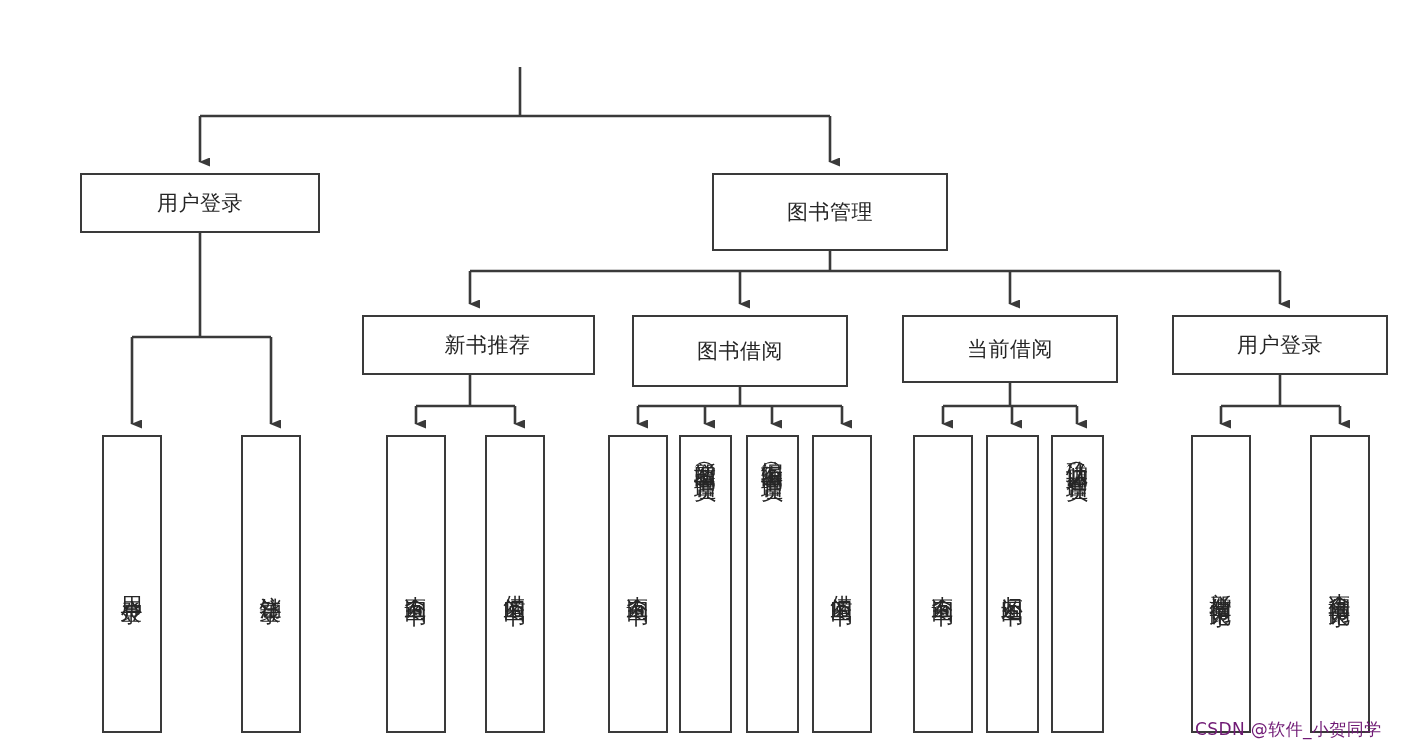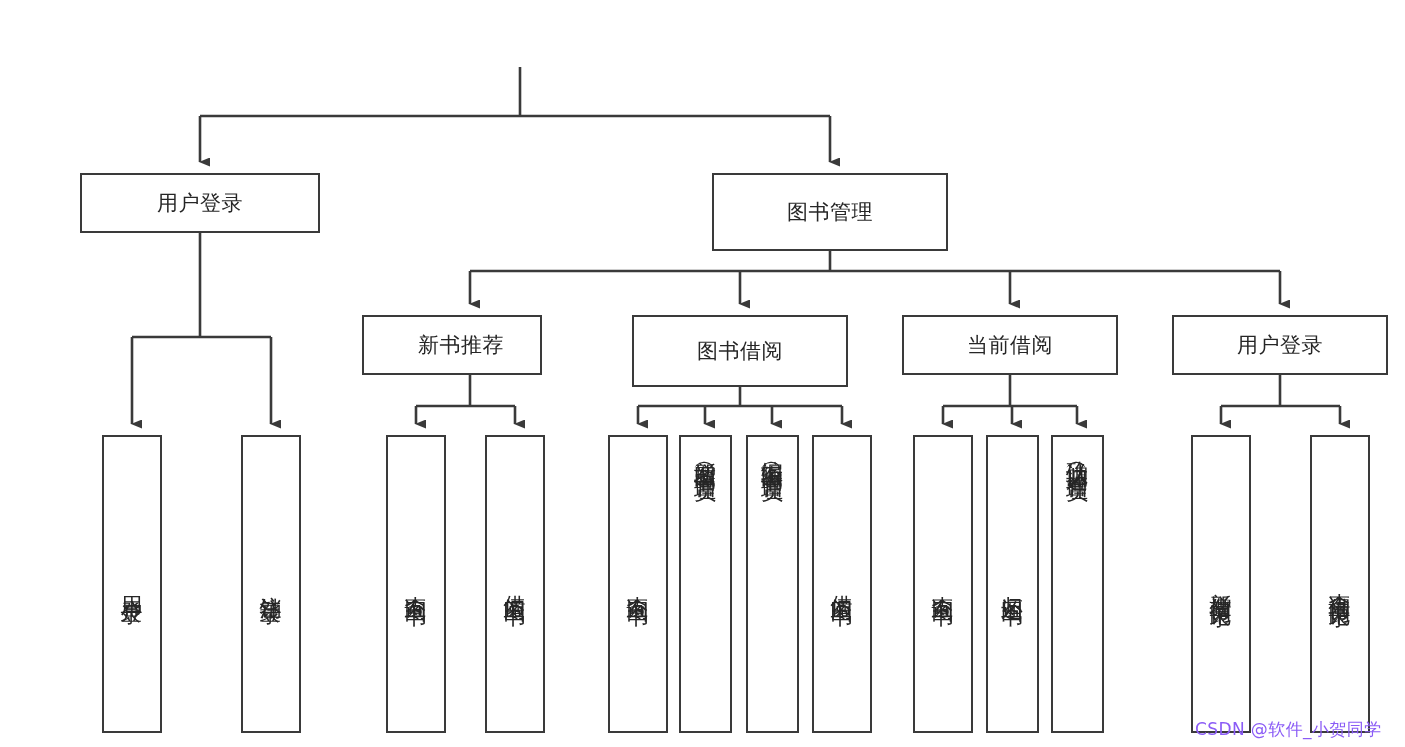--- a/index.html
+++ b/index.html
@@ -63,21 +63,21 @@
     font-size: 22px;
     line-height: 1.05;
     letter-spacing: 3px;
     white-space: nowrap;
   }
   .node.vert.top-align {
     align-items: flex-start;
   }
   .watermark {
     position: absolute;
-    color: #8b5cf6;
+    color: #701a75;
     font-size: 17px;
     letter-spacing: 0.4px;
     white-space: nowrap;
     z-index: 5;
   }
 </style>
 </head>
 <body>
 
 <div id="diagram-root">
@@ -126,27 +126,27 @@
   </svg>
 
 
   <div class="node horiz" id="node-l2-0" style="left: 80px; top: 173px; width: 240px; height: 60px;">
     <span class="label">用户登录</span>
   </div>
   <div class="node horiz" id="node-l2-1" style="left: 712px; top: 173px; width: 236px; height: 78px;">
     <span class="label">图书管理</span>
   </div>
 
-  <div class="node horiz" id="node-l3-0" style="left: 362px; top: 315px; width: 180px; height: 60px; padding-left: 18px;">
+  <div class="node horiz" id="node-l3-0" style="left: 362px; top: 315px; width: 233px; height: 60px; padding-left: 18px;">
     <span class="label">新书推荐</span>
   </div>
   <div class="node horiz" id="node-l3-1" style="left: 632px; top: 315px; width: 216px; height: 72px;">
     <span class="label">图书借阅</span>
   </div>
-  <div class="node horiz" id="node-l3-2" style="left: 902px; top: 315px; width: 216px; height: 60px;">
+  <div class="node horiz" id="node-l3-2" style="left: 902px; top: 315px; width: 216px; height: 68px;">
     <span class="label">当前借阅</span>
   </div>
   <div class="node horiz" id="node-l3-3" style="left: 1172px; top: 315px; width: 216px; height: 60px;">
     <span class="label">用户登录</span>
   </div>
 
   <div class="node vert" id="node-leaf-0" style="left: 102px; top: 435px; width: 60px; height: 298px;">
     <span class="label">用户登录</span>
   </div>
   <div class="node vert" id="node-leaf-1" style="left: 241px; top: 435px; width: 60px; height: 298px;">

